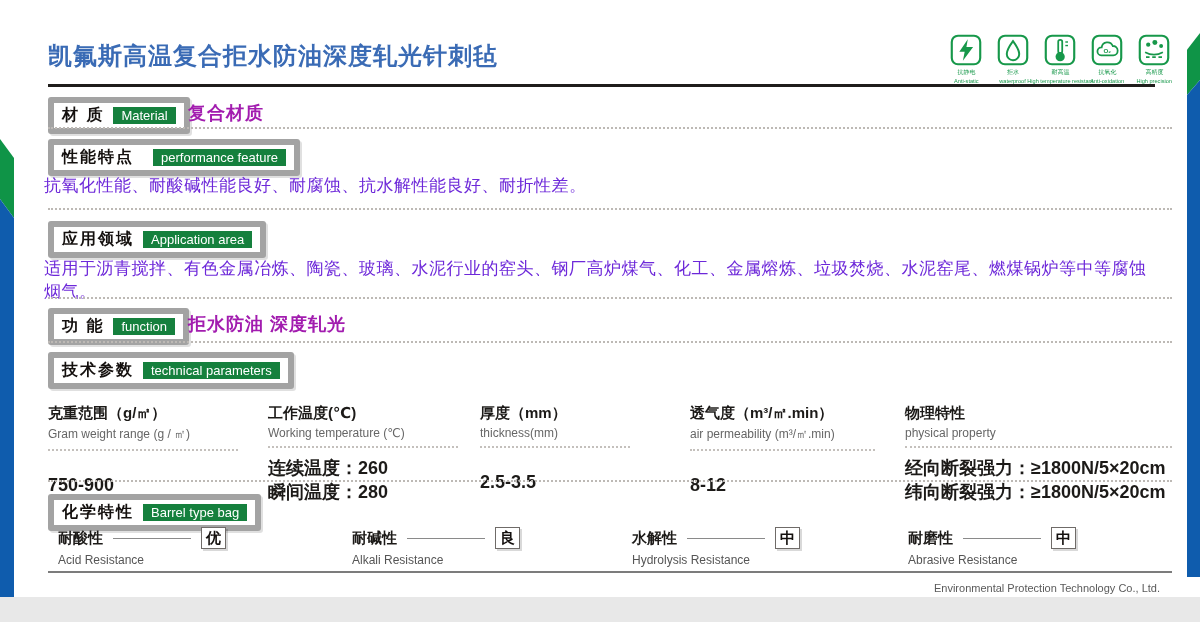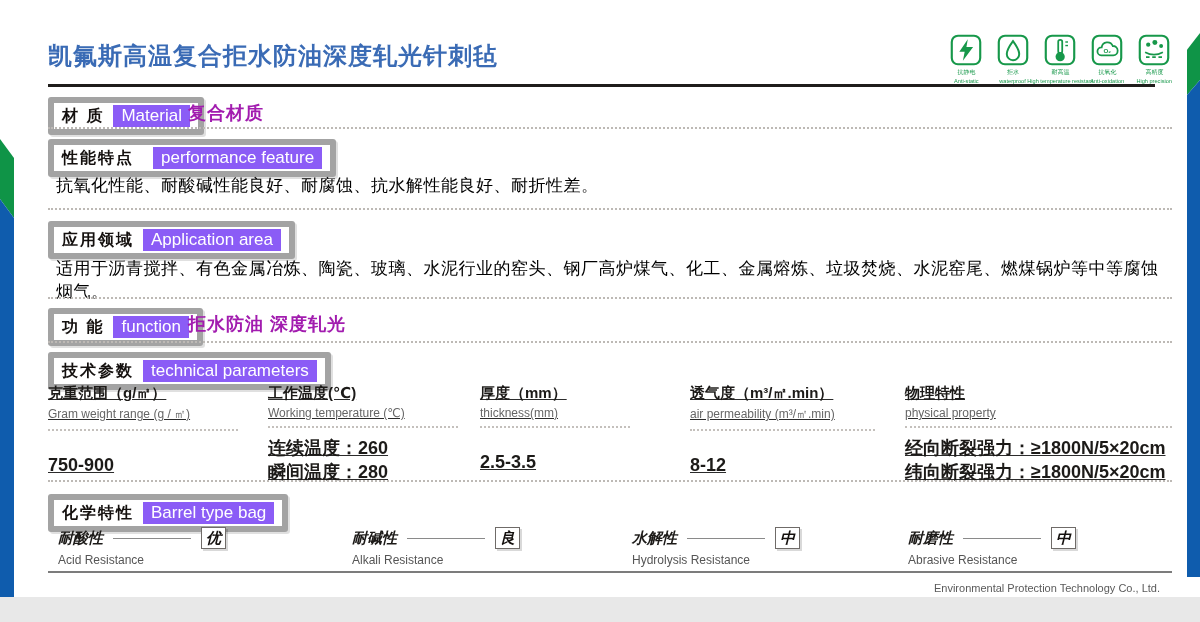--- a/index.html
+++ b/index.html
@@ -31,35 +31,35 @@
   .badges { position:absolute; left:948px; top:34px; display:flex; gap:11px; }
   .badge { width:36px; display:flex; flex-direction:column; align-items:center; }
   .badge svg { width:32px; height:32px; display:block; }
   .b-cn { font-size:7px; color:#17984a; margin-top:1px; white-space:nowrap; transform:scale(.85); }
   .b-en { font-size:7px; color:#17984a; white-space:nowrap; transform:scale(.8); text-align:center; line-height:1.05; }
   
   .sec-label { position:absolute; display:inline-flex; align-items:center; gap:9px;
     border:6px solid #a3a3a3; border-radius:3px; background:#fff; padding:2px 8px;
     box-shadow:2px 2px 0 rgba(0,0,0,.12); }
   .sec-label .cn { font-weight:bold; font-size:16px; color:#14100e; letter-spacing:2px; white-space:nowrap; }
-  .sec-label .en { background:#8b5cf6; color:#fff; font-size:17px; padding:1px 8px; white-space:nowrap; }
+  .sec-label .en { background:#15803d; color:#fff; font-size:13px; padding:1px 8px; white-space:nowrap; }
   
   .inline-value { position:absolute; font-size:18px; font-weight:bold; color:#a21caf; letter-spacing:1px; }
-  .para { position:absolute; left:56px; font-size:17px; color:#000000; letter-spacing:.5px; }
+  .para { position:absolute; left:44px; font-size:17px; color:#6d28d9; letter-spacing:.5px; }
   .dotted { position:absolute; left:48px; width:1124px; border-top:2px dotted #bdb9b5; }
   
-  .tcol { position:absolute; top:384px;text-decoration:underline; }
+  .tcol { position:absolute; top:404px; }
   .h-cn { font-size:15px; font-weight:bold; color:#1c1a18; }
   .h-en { font-size:12px; color:#666; margin-top:3px; }
   .h-dot { border-top:2px dotted #c4c0bc; margin-top:6px; }
   .vals { font-size:18px; font-weight:bold; color:#1c1a18; margin-top:8px; line-height:1.35; }
   .vals.pad { margin-top:22px; }
   
   .chem { position:absolute; top:527px; }
-  .chem-top { display:flex; align-items:center;font-style:italic; }
+  .chem-top { display:flex; align-items:center; }
   .chem-name { font-size:15px; font-weight:bold; color:#1c1a18; }
   .chem-rule { width:78px; height:0; border-top:1.5px solid #8a8a8a; margin:0 10px; }
   .chem-grade { border:1.5px solid #6f6b68; box-shadow:2px 2px 0 rgba(0,0,0,.15);
     font-size:15px; font-weight:bold; padding:0 4px; line-height:20px; color:#14100e; background:#fff; }
   .chem-en { font-size:12px; color:#555; margin-top:4px; }
   
   .footer-rule { position:absolute; left:48px; top:571px; width:1124px; height:2px; background:#7c7c7c; }
   .footer { position:absolute; right:40px; top:581px; text-align:right; font-size:11px; color:#5a5a5a; line-height:1.45; }
 </style>
 </head>

